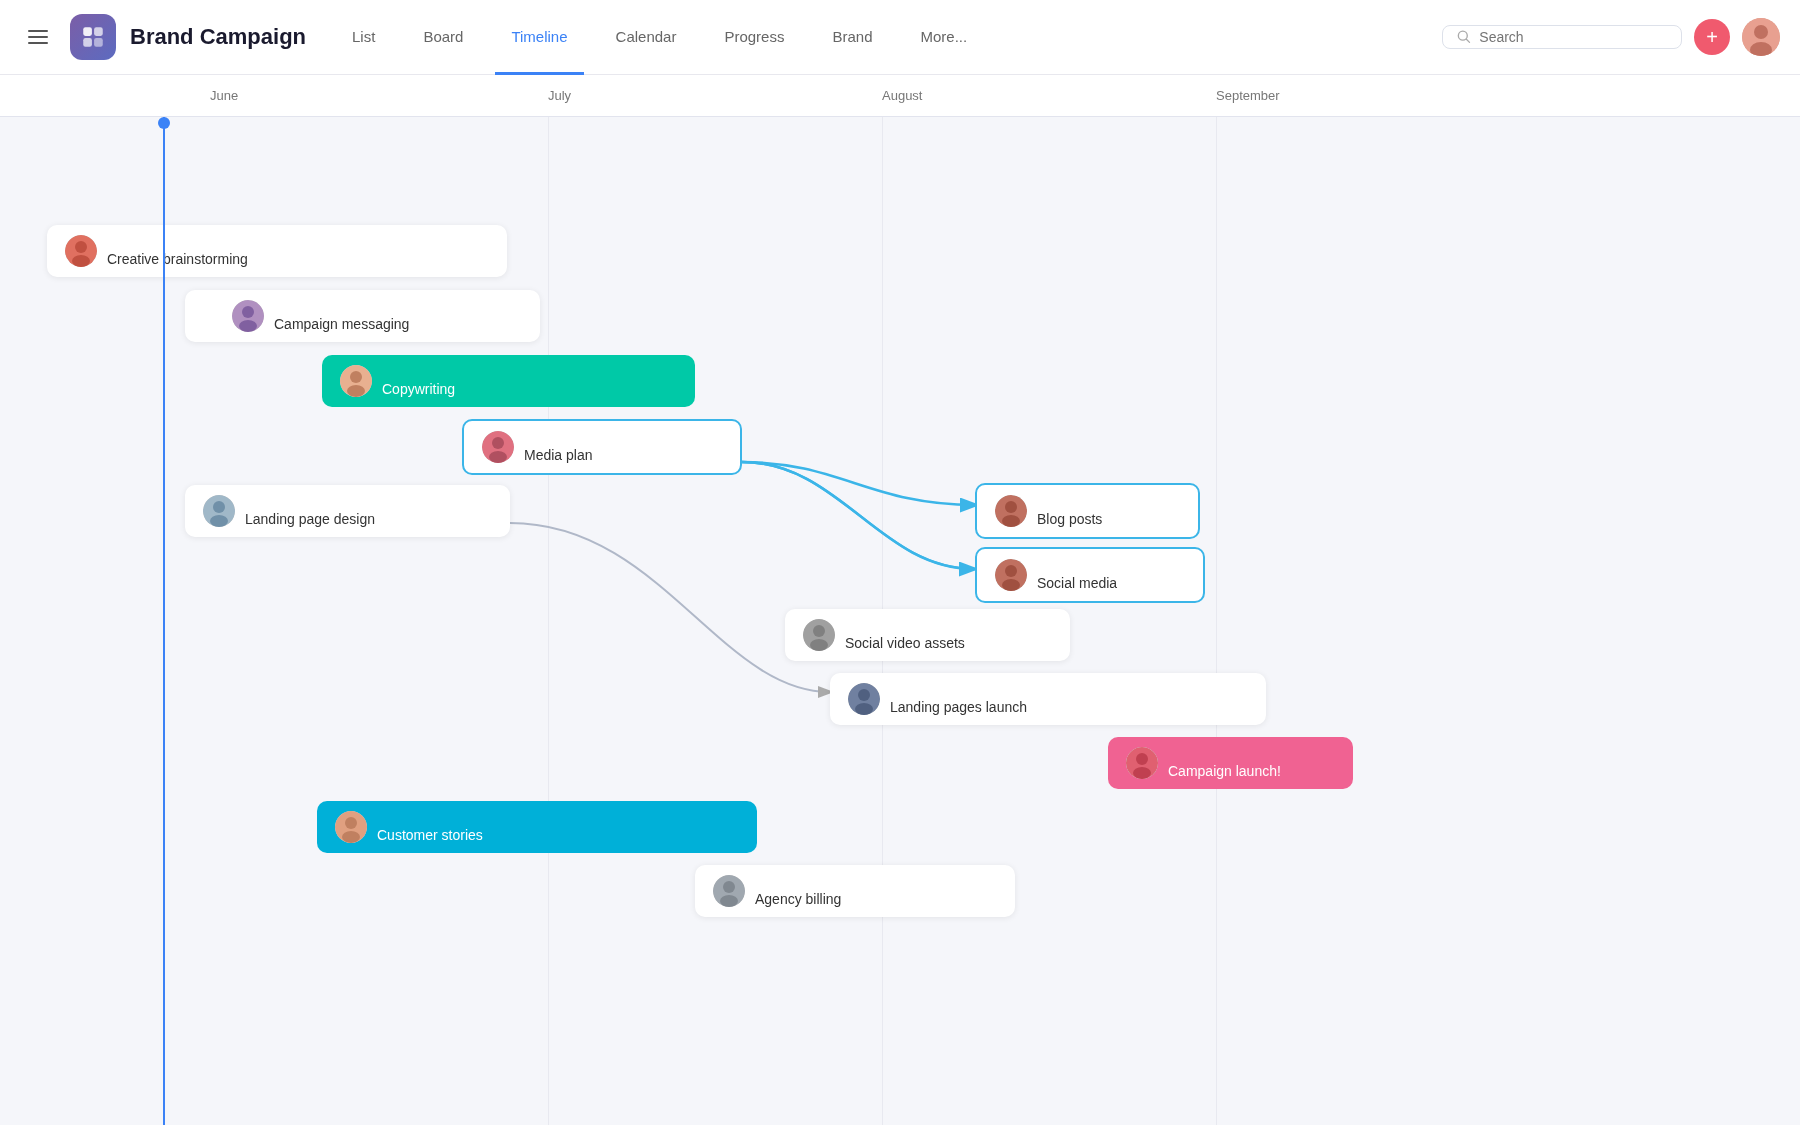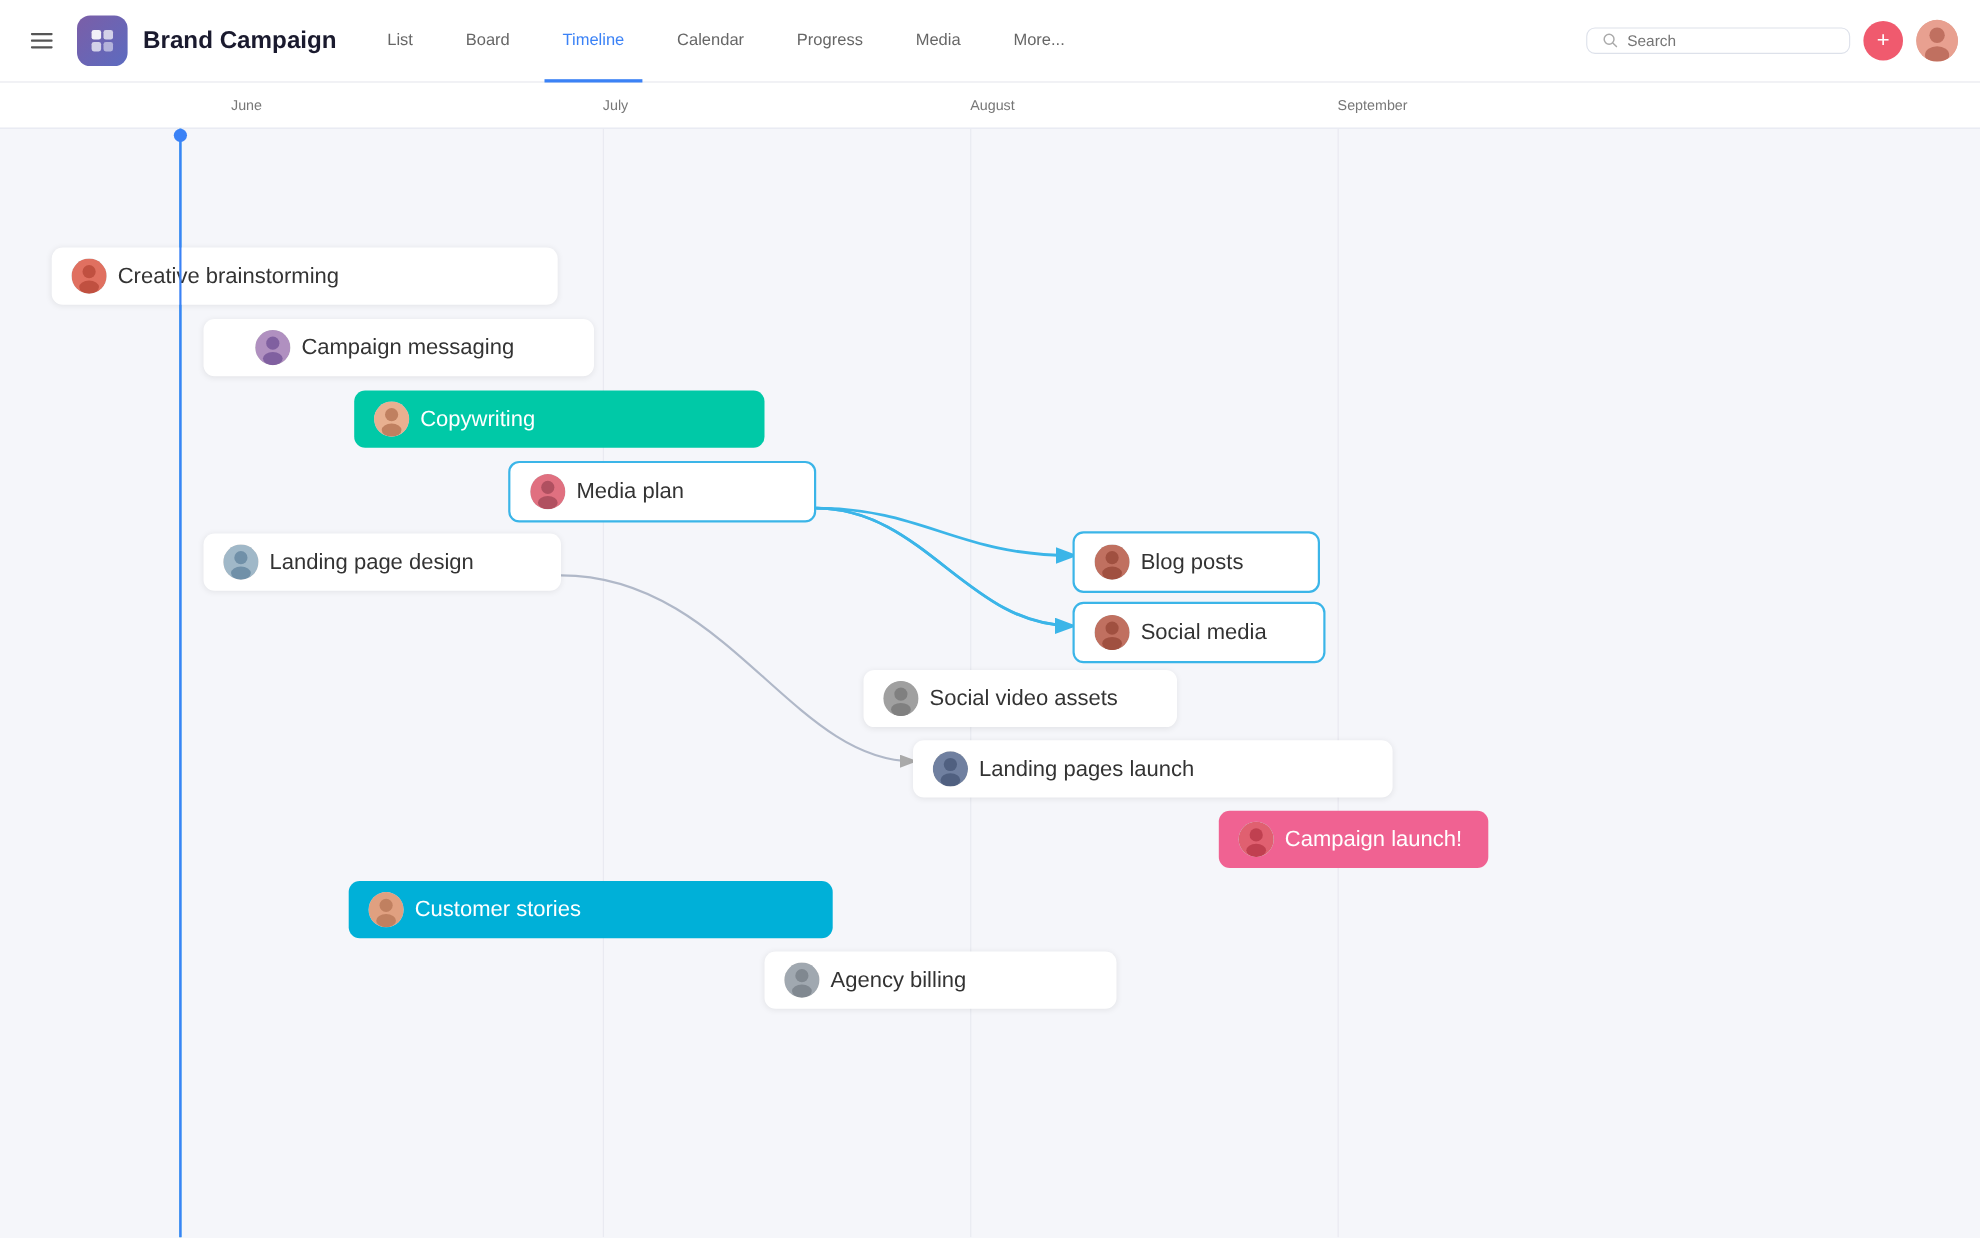--- a/index.html
+++ b/index.html
@@ -98,25 +98,25 @@
     }
     .today-dot {
       position: absolute; top: 42px;
       width: 12px; height: 12px; border-radius: 50%; background: #3b82f6;
       transform: translateX(-5px); z-index: 6;
     }
 
     
     .task-item {
       position: absolute;
-      display: flex; align-items: center;
+      display: flex; align-items: flex-end;
       gap: 10px;
       padding: 10px 18px;
       border-radius: 10px;
-      font-size: 20px; font-weight: 500;
+      font-size: 14px; font-weight: 500;
       white-space: nowrap;
     }
     .task-item.plain {
       background: #fff;
       box-shadow: 0 1px 6px rgba(0,0,0,0.08);
       color: #333;
     }
     .task-item.outlined {
       background: #fff;
       border: 2px solid #3bb5e8;
@@ -171,21 +171,21 @@
       <rect x="13" y="13" width="8" height="8" rx="2" fill="white" opacity="0.5"></rect>
     </svg>
   </div>
   <div class="project-title">Brand Campaign</div>
   <nav class="nav-tabs">
     <div class="nav-tab">List</div>
     <div class="nav-tab">Board</div>
     <div class="nav-tab active">Timeline</div>
     <div class="nav-tab">Calendar</div>
     <div class="nav-tab">Progress</div>
-    <div class="nav-tab">Media</div>
+    <div class="nav-tab">Brand</div>
     <div class="nav-tab">More...</div>
   </nav>
   <div class="topbar-right">
     <div class="search-box">
       <svg width="16" height="16" viewBox="0 0 16 16" fill="none">
         <circle cx="6.5" cy="6.5" r="5" stroke="#aaa" stroke-width="1.5"></circle>
         <line x1="10.5" y1="10.5" x2="14" y2="14" stroke="#aaa" stroke-width="1.5" stroke-linecap="round"></line>
       </svg>
       <input type="text" placeholder="Search" style="">
     </div>

